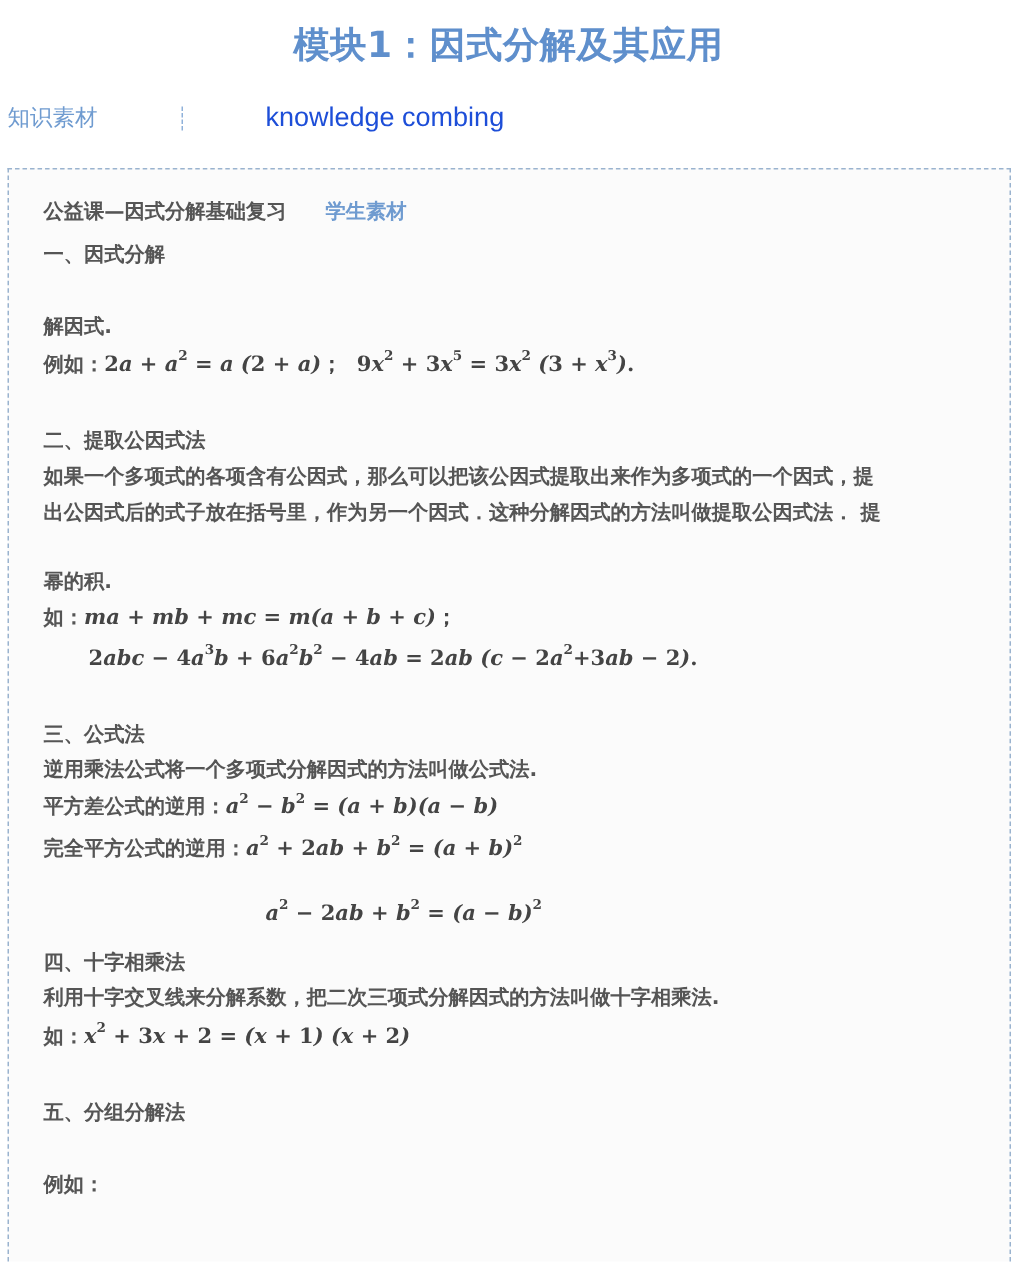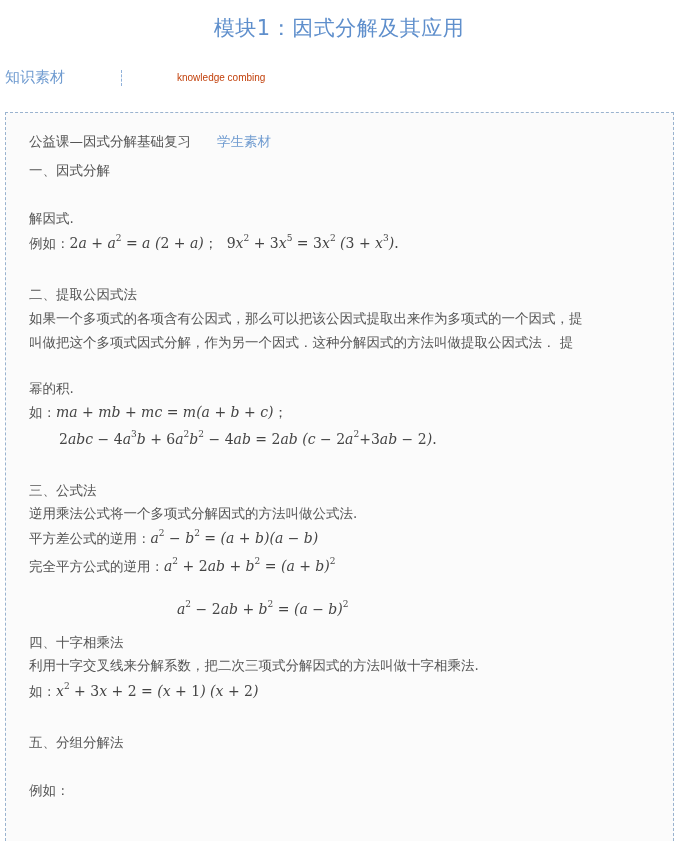--- a/index.html
+++ b/index.html
@@ -2,34 +2,35 @@
 <html><head>
 <meta charset="utf-8">
 <style>
   html, body { margin: 0; padding: 0; }
   body {
     width: 678px; height: 854px; background: #ffffff; position: relative; overflow: hidden;
     font-family: "DejaVu Sans", "Liberation Sans", sans-serif;
   }
   .title {
     position: absolute; left: 0; top: 14px; width: 678px; text-align: center;
-    font-size: 21px; font-weight: normal; color: #5f8fcc; letter-spacing: 0.5px;
+    font-size: 24px; font-weight: bold; color: #5f8fcc; letter-spacing: 0.5px;
   }
   .subhead {
     position: absolute; left: 5px; top: 68px; font-size: 15px; color: #6f9bd0;
     display: flex; align-items: center; gap: 43px;
   }
   .subhead .sep {
     display: inline-block; width: 0; height: 16px; border-left: 1px dashed #8fb1da; margin: 0 12px 0 13px;
   }
-  .subhead .en { font-family: "Liberation Sans", sans-serif; font-size: 10px; color: #c2410c; }
+  .subhead .en { font-family: "Liberation Sans", sans-serif; font-size: 18px; color: #1d4ed8; }
   .box {
     position: absolute; left: 5px; top: 112px; width: 667px; height: 728px;
     border-top: 1px dashed #9ab3cf; border-left: 1px dashed #9ab3cf; border-right: 1px dashed #9ab3cf;
     background: #fbfbfb;
+    font-weight: bold;
   }
   .line {
     position: absolute; left: 23px; font-size: 13.5px; color: #555555; white-space: nowrap; line-height: 20px;
   }
   .line .tag { color: #6f9bd0; margin-left: 26px; }
   .math {
     font-family: "DejaVu Serif", "Liberation Serif", serif; font-style: italic; color: #444; font-size: 14px;
   }
   .math .n { font-style: normal; }
   sup { font-size: 9px; vertical-align: 7px; line-height: 0; font-style: normal; }
@@ -52,21 +53,21 @@
   </div>
 
   <div class="line" style="top:47px">一、因式分解</div>
   <div class="line" style="top:95px">解因式.</div>
   <div class="line" style="top:120px">
     <span>例如：</span><span class="math"><span class="n">2</span>a + a<sup>2</sup> = a (<span class="n">2</span> + a)<span class="n">；</span>&nbsp;&nbsp;<span class="n">9</span>x<sup>2</sup> + <span class="n">3</span>x<sup>5</sup> = <span class="n">3</span>x<sup>2</sup> (<span class="n">3</span> + x<sup>3</sup>)<span class="n">.</span></span>
   </div>
 
   <div class="line" style="top:171px">二、提取公因式法</div>
   <div class="line" style="top:195px">如果一个多项式的各项含有公因式，那么可以把该公因式提取出来作为多项式的一个因式，提</div>
-  <div class="line" style="top:219px">叫做把这个多项式因式分解，作为另一个因式．这种分解因式的方法叫做提取公因式法． 提</div>
+  <div class="line" style="top:219px">出公因式后的式子放在括号里，作为另一个因式．这种分解因式的方法叫做提取公因式法． 提</div>
   <div class="line" style="top:265px">幂的积.</div>
   <div class="line" style="top:289px">
     <span>如：</span><span class="math">ma + mb + mc = m(a + b + c)<span class="n">；</span></span>
   </div>
   <div class="line" style="top:316px; left:53px">
     <span class="math"><span class="n">2</span>abc − <span class="n">4</span>a<sup>3</sup>b + <span class="n">6</span>a<sup>2</sup>b<sup>2</sup> − <span class="n">4</span>ab = <span class="n">2</span>ab (c − <span class="n">2</span>a<sup>2</sup>+<span class="n">3</span>ab − <span class="n">2</span>)<span class="n">.</span></span>
   </div>
 
   <div class="line" style="top:367px">三、公式法</div>
   <div class="line" style="top:390px">逆用乘法公式将一个多项式分解因式的方法叫做公式法.</div>

